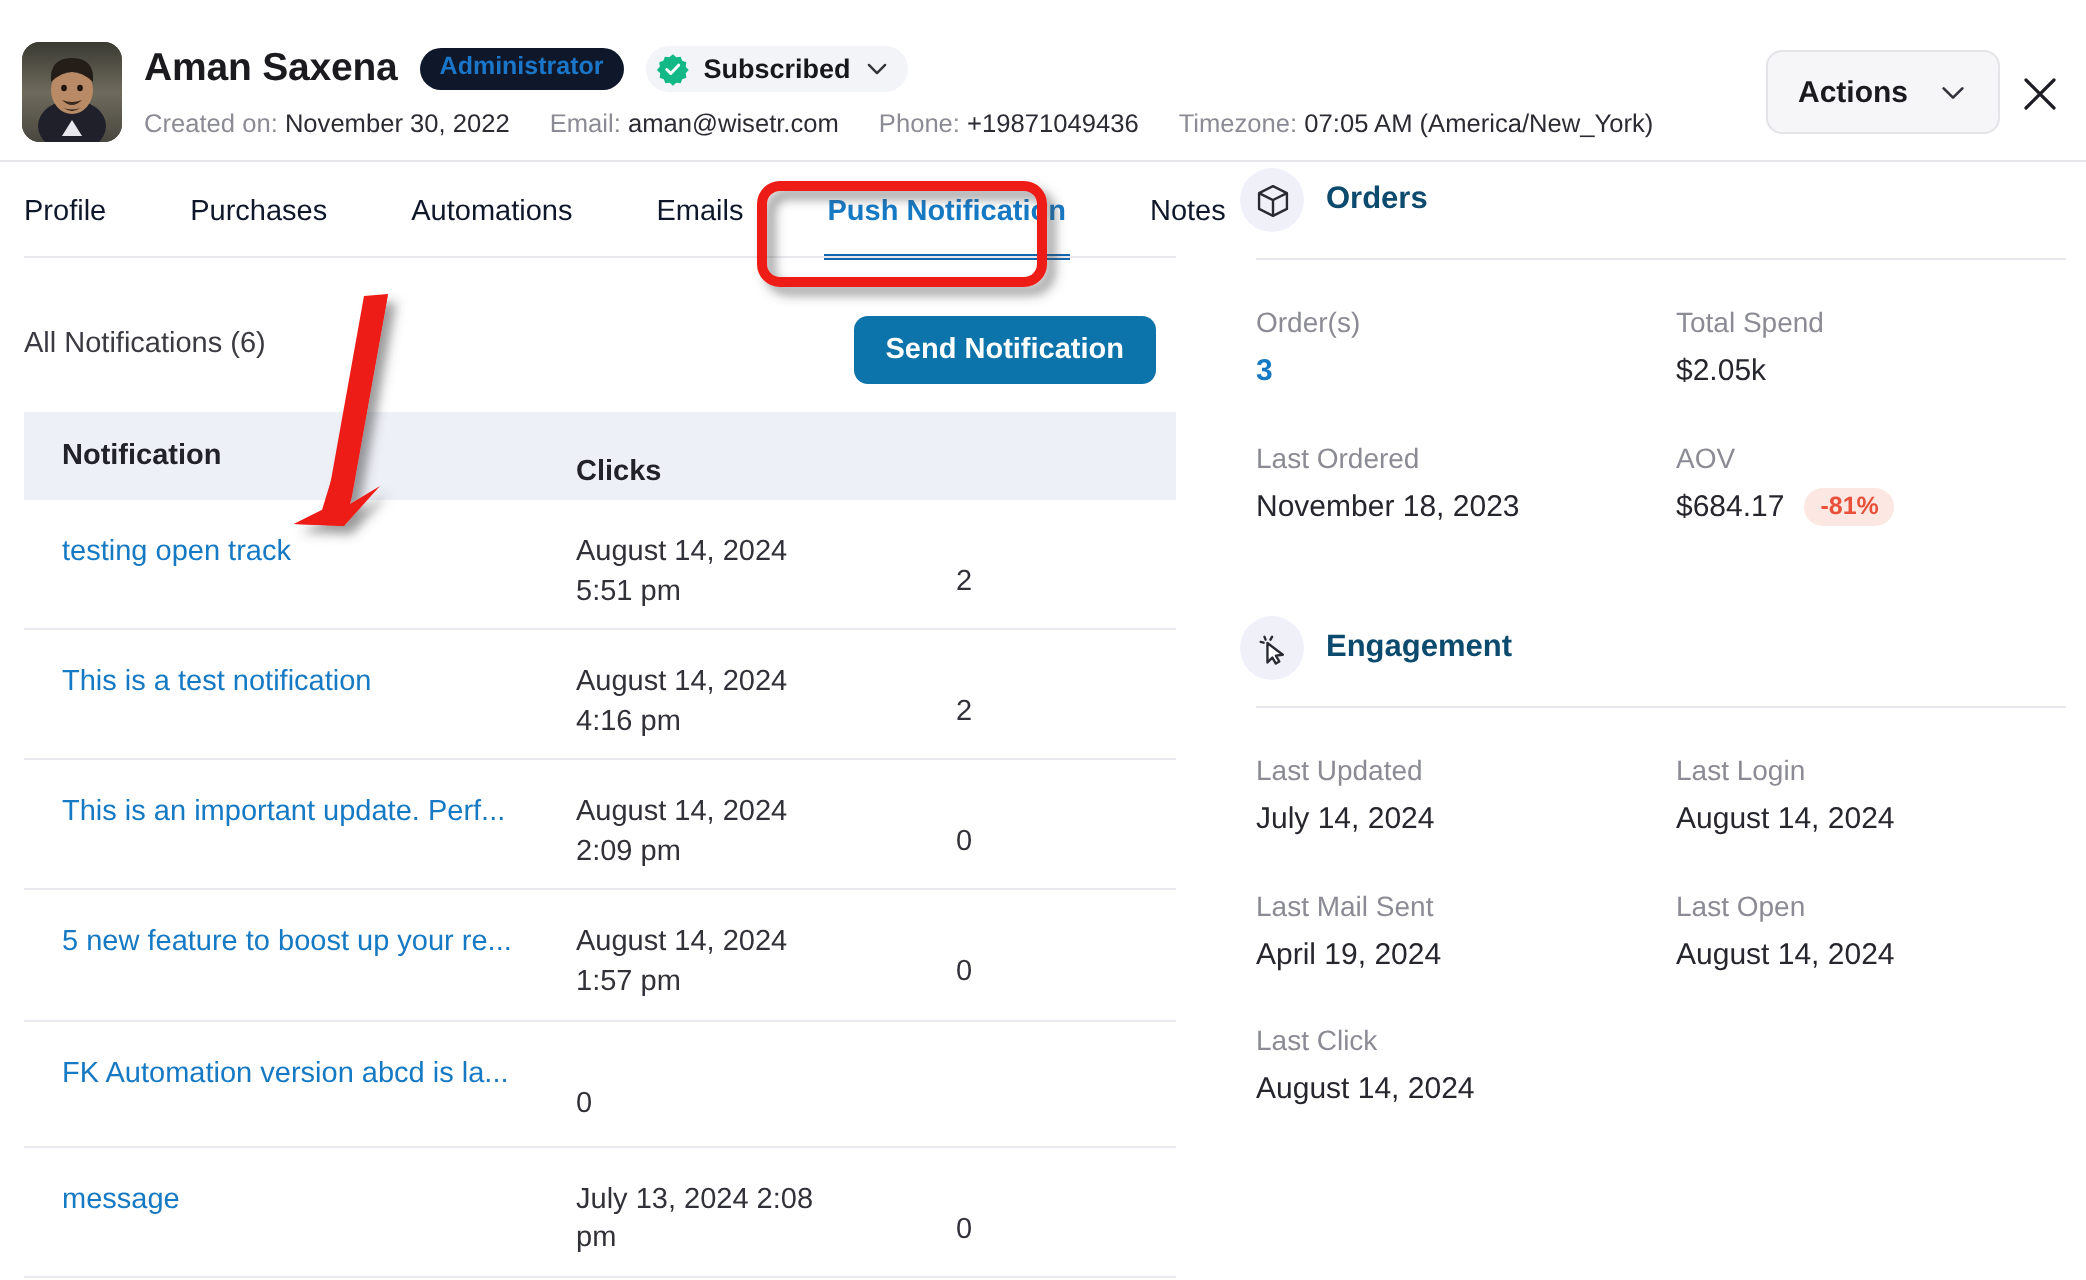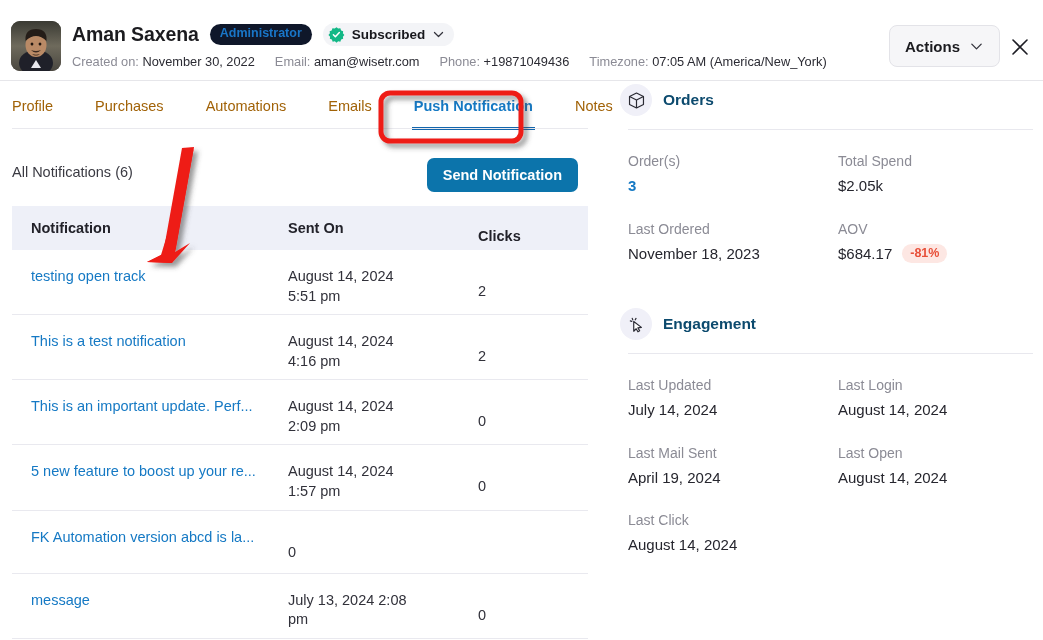--- a/index.html
+++ b/index.html
@@ -34,35 +34,35 @@
   .chev { width:13px; height:13px; flex:none; }
   .meta-row {
     position:absolute; left:72px; top:42px; display:flex; align-items:baseline; gap:20px;
     font-size:12.8px; white-space:nowrap;
   }
   .meta-k { color:#8b8b95; }
   .meta-v { color:#2b2b33; }
 
   .actions-btn {
     position:absolute; right:43px; top:13px; height:42px;
-    display:flex; align-items:center; gap:9px;
+    display:flex; align-items:center; gap:15px;
     background:#f6f6f8; border:1px solid #e3e3e8; border-radius:8px;
     padding:4px 15px; cursor:pointer;
   }
   .actions-btn .lbl { font-size:15px; font-weight:700; color:#1b1b1f; }
   .close-btn {
     position:absolute; right:8px; top:20px; width:30px; height:30px;
     display:flex; align-items:center; justify-content:center; cursor:pointer;
   }
 
   
   .tabs { position:absolute; left:0; top:69px; width:600px; height:69px; }
   .tabstrip { position:absolute; left:12px; top:29px; display:flex; gap:0; }
   .tab {
-    font-size:14.5px; color:#a16207; padding:0 21px 16px; cursor:pointer;
+    font-size:14.5px; color:#0f172a; padding:0 21px 16px; cursor:pointer;
     white-space:nowrap; position:relative;
   }
   .tab:first-child { padding-left:0; }
   .tab.active { color:#1579c4; font-weight:700; }
   .tab.active::after {
     content:""; position:absolute; left:19px; right:19px; bottom:0; height:3px; background:#1366ad;
   }
   .tabs-rule { position:absolute; left:12px; right:12px; bottom:9px; height:1px; background:#e9e9ee; }
 
   
@@ -205,21 +205,20 @@
 
   <div class="listpanel">
     <div class="list-head">
       <span class="list-count">All Notifications (6)</span>
       <button class="send-btn">Send Notification</button>
     </div>
 
     <div class="table">
       <div class="thead">
         <div class="c1">Notification</div>
-        <div class="c2">Sent On</div>
         <div class="c3">Clicks</div>
       </div>
 
       <div class="trow">
         <div class="c1"><span class="n-link">testing open track</span></div>
         <div class="c2">
             <div class="n-date">August 14, 2024 5:51 pm</div>
           </div>
         <div class="c3"><span class="n-clicks">2</span></div>
       </div>

